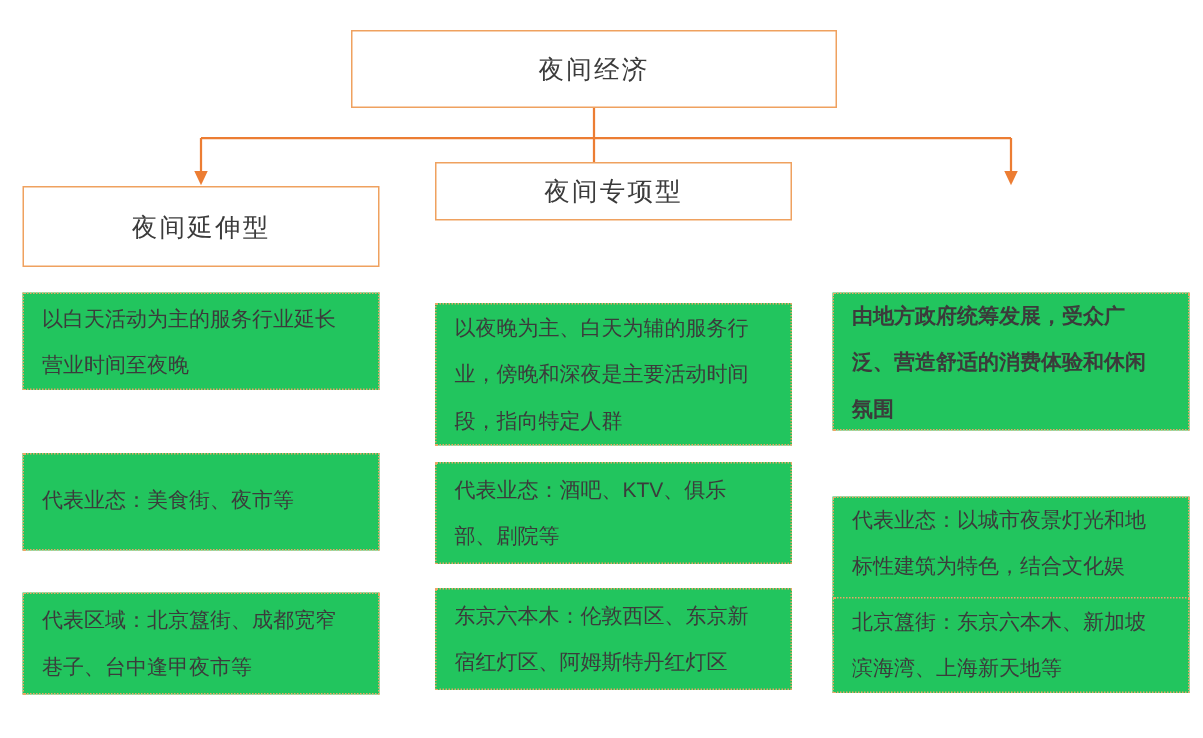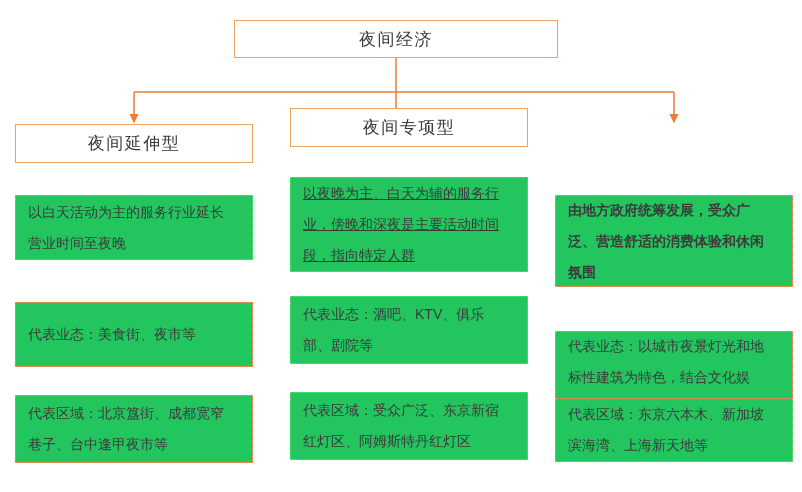--- a/index.html
+++ b/index.html
@@ -52,31 +52,31 @@
     stroke: var(--connector, #ec7d33);
     stroke-width: 1.5;
     fill: none;
   }
   .conn-arrow {
     fill: var(--connector, #ec7d33);
     stroke: none;
   }
 
   
-  #root-node   { left: 234px; top: 20px;  width: 324px; height: 38px; }
-  #header-0    { left: 15px;  top: 124px; width: 238px; height: 39px; }
+  #root-node   { left: 234px; top: 20px;  width: 324px; height: 52px; }
+  #header-0    { left: 15px;  top: 124px; width: 238px; height: 54px; }
   #header-1    { left: 290px; top: 108px; width: 238px; height: 39px; }
   #header-2    { left: 555px; top: 124px; width: 238px; height: 39px; }
 
   #c0b0 { left: 15px;  top: 195px; width: 238px; height: 65px; }
   #c0b1 { left: 15px;  top: 302px; width: 238px; height: 65px; font-family: Liberation Serif, serif; }
   #c0b2 { left: 15px;  top: 395px; width: 238px; height: 68px; }
 
-  #c1b0 { left: 290px; top: 177px; width: 238px; height: 95px; text-decoration: underline; }
-  #c1b1 { left: 290px; top: 296px; width: 238px; height: 68px; align-items: center; }
+  #c1b0 { left: 290px; top: 202px; width: 238px; height: 95px; }
+  #c1b1 { left: 290px; top: 308px; width: 238px; height: 68px; align-items: center; }
   #c1b2 { left: 290px; top: 392px; width: 238px; height: 68px; }
 
   #c2b0 { left: 555px; top: 195px; width: 238px; height: 92px; font-weight: bold; }
   #c2b1 { left: 555px; top: 298px; width: 238px; height: 92px; margin-top: 33px; }
   #c2b2 { left: 555px; top: 398px; width: 238px; height: 64px; }
 </style>
 </head>
 <body>
 
 <div class="canvas">
@@ -112,26 +112,26 @@
     <span>代表区域：北京簋街、成都宽窄巷子、台中逢甲夜市等</span>
   </div>
 
   <div class="desc" id="c1b0">
     <span>以夜晚为主、白天为辅的服务行业，傍晚和深夜是主要活动时间段，指向特定人群</span>
   </div>
   <div class="desc" id="c1b1">
     <span>代表业态：酒吧、KTV、俱乐部、剧院等</span>
   </div>
   <div class="desc" id="c1b2">
-    <span>代表区域：受众广泛、东京新宿红灯区、阿姆斯特丹红灯区</span>
+    <span>东京六本木：伦敦西区、东京新宿红灯区、阿姆斯特丹红灯区</span>
   </div>
 
   <div class="desc" id="c2b0">
     <span>由地方政府统筹发展，受众广泛、营造舒适的消费体验和休闲氛围</span>
   </div>
   <div class="desc" id="c2b1">
     <span>代表业态：以城市夜景灯光和地标性建筑为特色，结合文化娱乐、餐饮休闲、观光表演等</span>
   </div>
   <div class="desc" id="c2b2">
-    <span>代表区域：东京六本木、新加坡滨海湾、上海新天地等</span>
+    <span>北京簋街：东京六本木、新加坡滨海湾、上海新天地等</span>
   </div>
 
 </div>
 
 </body></html>

